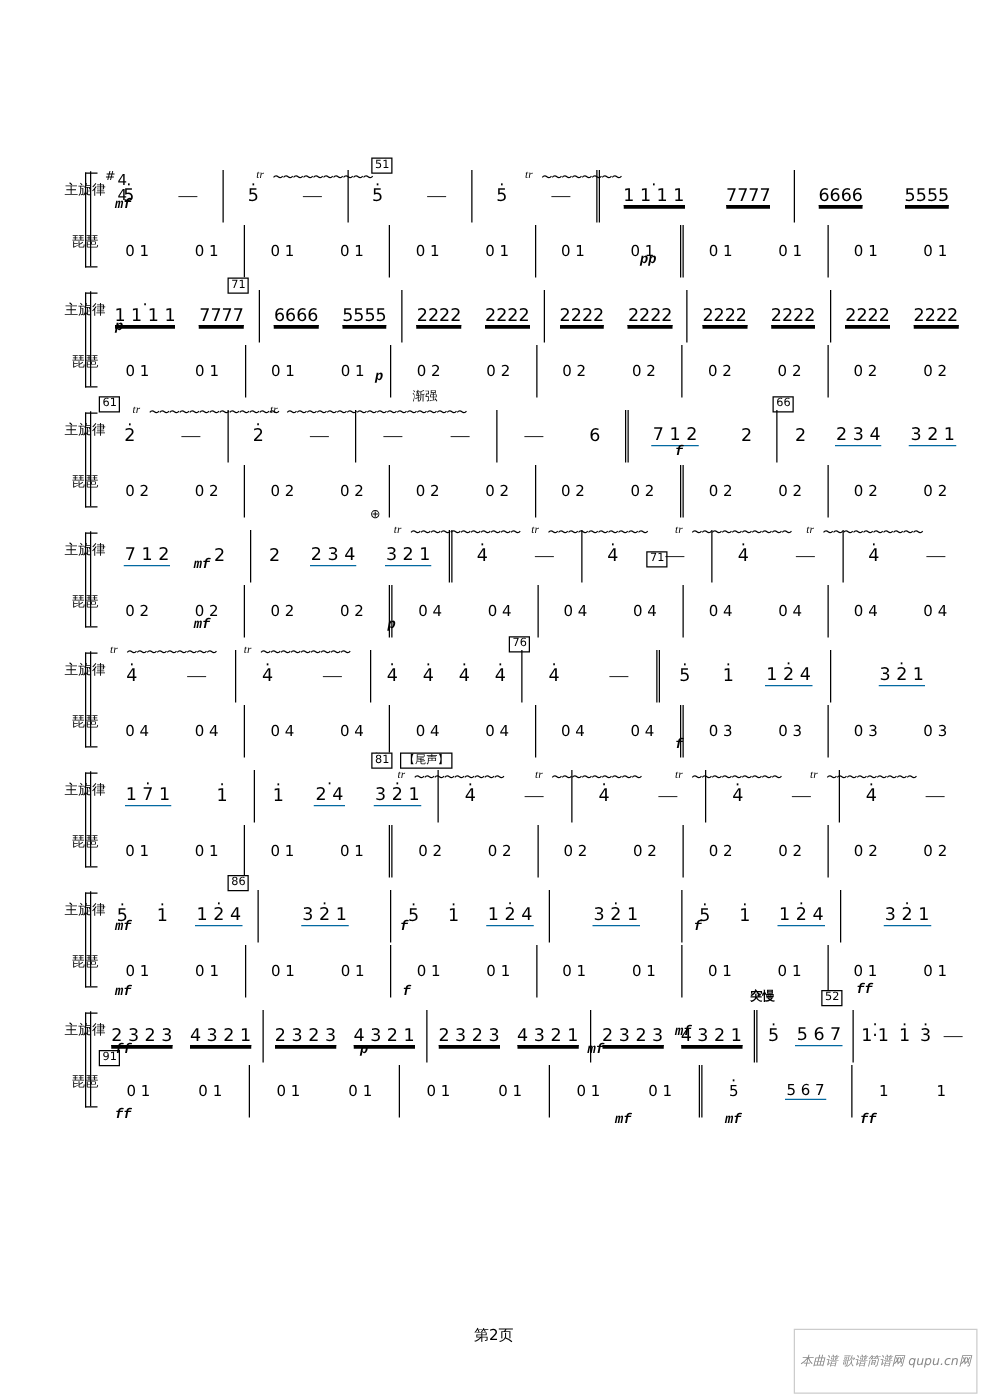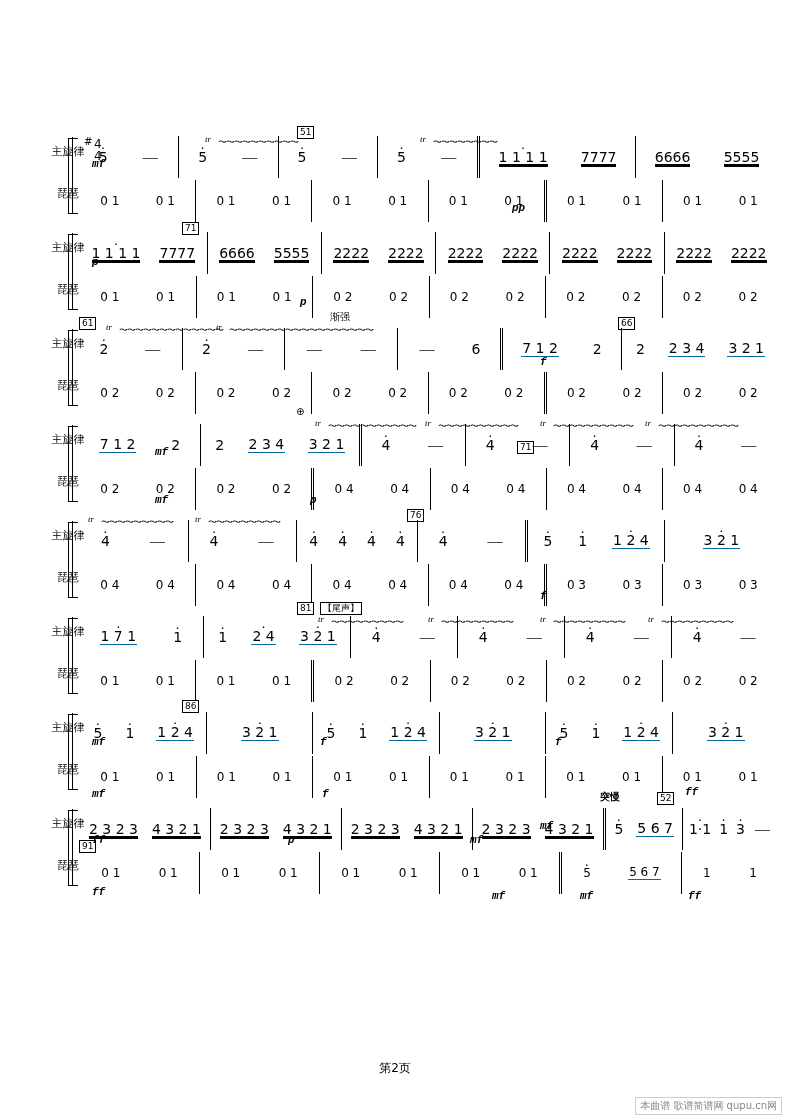--- a/index.html
+++ b/index.html
@@ -121,22 +121,23 @@
     font-family:"DejaVu Sans", sans-serif;
     font-size:10px;
   }
 
   .footer{
     position:absolute;left:0;top:1060px;width:790px;text-align:center;
     font-family:"DejaVu Sans", sans-serif;font-size:12px;
   }
   .wmbox{
     position:absolute;right:8px;bottom:4px;
-    border:1px solid #ccc;padding:1px 4px;color:#888;font-size:10px;
+    border:1px solid #ccc;padding:18px 4px;color:#888;font-size:10px;
     font-family:"DejaVu Sans", sans-serif;
+    font-style:italic;
   }
 </style>
 </head>
 <body>
 
 <div class="page">
 
   <div class="systems">
 
     <div class="system">

